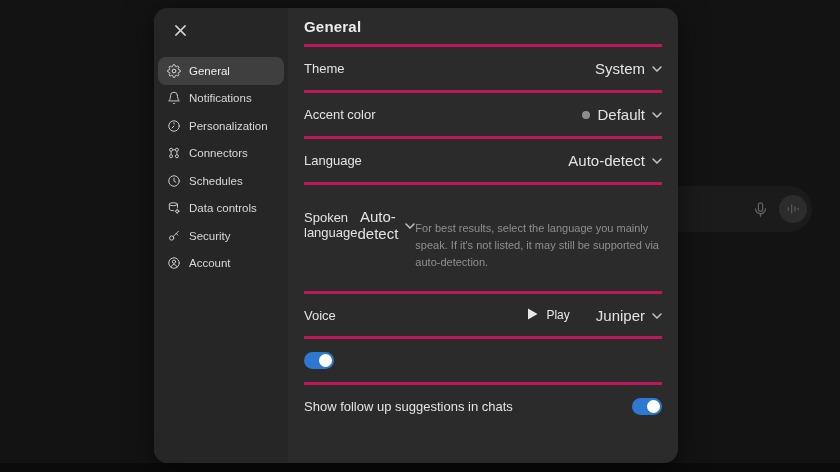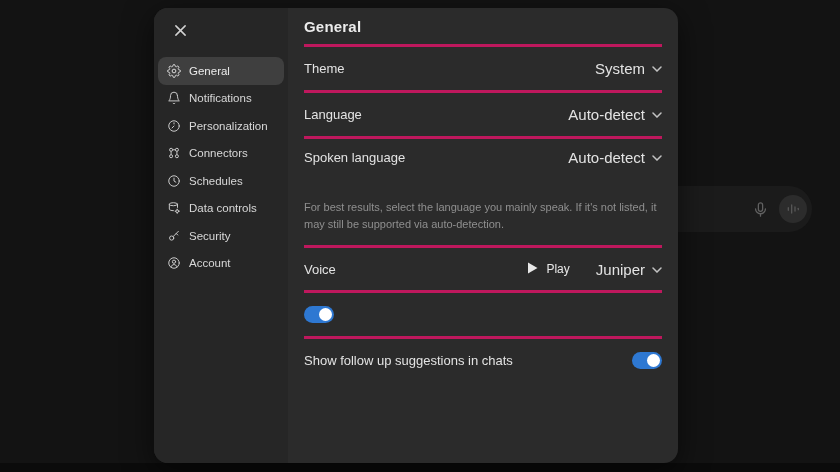--- a/index.html
+++ b/index.html
@@ -57,21 +57,21 @@
     height:36px; display:flex; align-items:center;
     font-size:15px; font-weight:600; color:#ececec; letter-spacing:.2px;
   }
   .row {
     border-top:3px solid #be185d;
     display:flex; align-items:center; justify-content:space-between;
     font-size:13px; color:#e3e3e3;
   }
   .row.h46 { height:46px; }
   .row.h45 { height:45px;margin-top:36px; }
-  .row.col { flex-direction:column; align-items:stretch; justify-content:flex-start; height:73px; padding-top:10px;gap:8px; }
+  .row.col { flex-direction:row; align-items:stretch; justify-content:flex-start; height:73px; padding-top:10px; }
   .row-line { display:flex; align-items:center; justify-content:space-between; }
   .value {
     display:flex; align-items:center; gap:7px; cursor:pointer;
     color:#e3e3e3; background:none; border:none; font-size:15px;
     font-family:"Liberation Sans", sans-serif;
   }
   .chev { display:block; margin-top:1px; }
   .dot { width:8px; height:8px; border-radius:50%; background:#8d8d8d; display:inline-block; }
   .help {
     margin-top:25px; font-size:11px; line-height:1.55; color:#8f8f8f; max-width:356px;
@@ -226,20 +226,32 @@
       <button class="value">
         <span>System</span>
         <span>
           <svg class="chev" width="10" height="6" viewBox="0 0 10 6" fill="none" stroke="#c2c2c2" stroke-width="1.5" stroke-linecap="round">
               <path d="M1 1l4 4 4-4"></path>
             </svg>
         </span>
       </button>
     </div>
 
+    <div class="row h46">
+      <span>Accent color</span>
+      <button class="value">
+        <span class="dot"></span>
+        <span>Default</span>
+        <span>
+          <svg class="chev" width="10" height="6" viewBox="0 0 10 6" fill="none" stroke="#c2c2c2" stroke-width="1.5" stroke-linecap="round">
+              <path d="M1 1l4 4 4-4"></path>
+            </svg>
+        </span>
+      </button>
+    </div>
 
     <div class="row h46">
       <span>Language</span>
       <button class="value">
         <span>Auto-detect</span>
         <span>
           <svg class="chev" width="10" height="6" viewBox="0 0 10 6" fill="none" stroke="#c2c2c2" stroke-width="1.5" stroke-linecap="round">
               <path d="M1 1l4 4 4-4"></path>
             </svg>
         </span>

